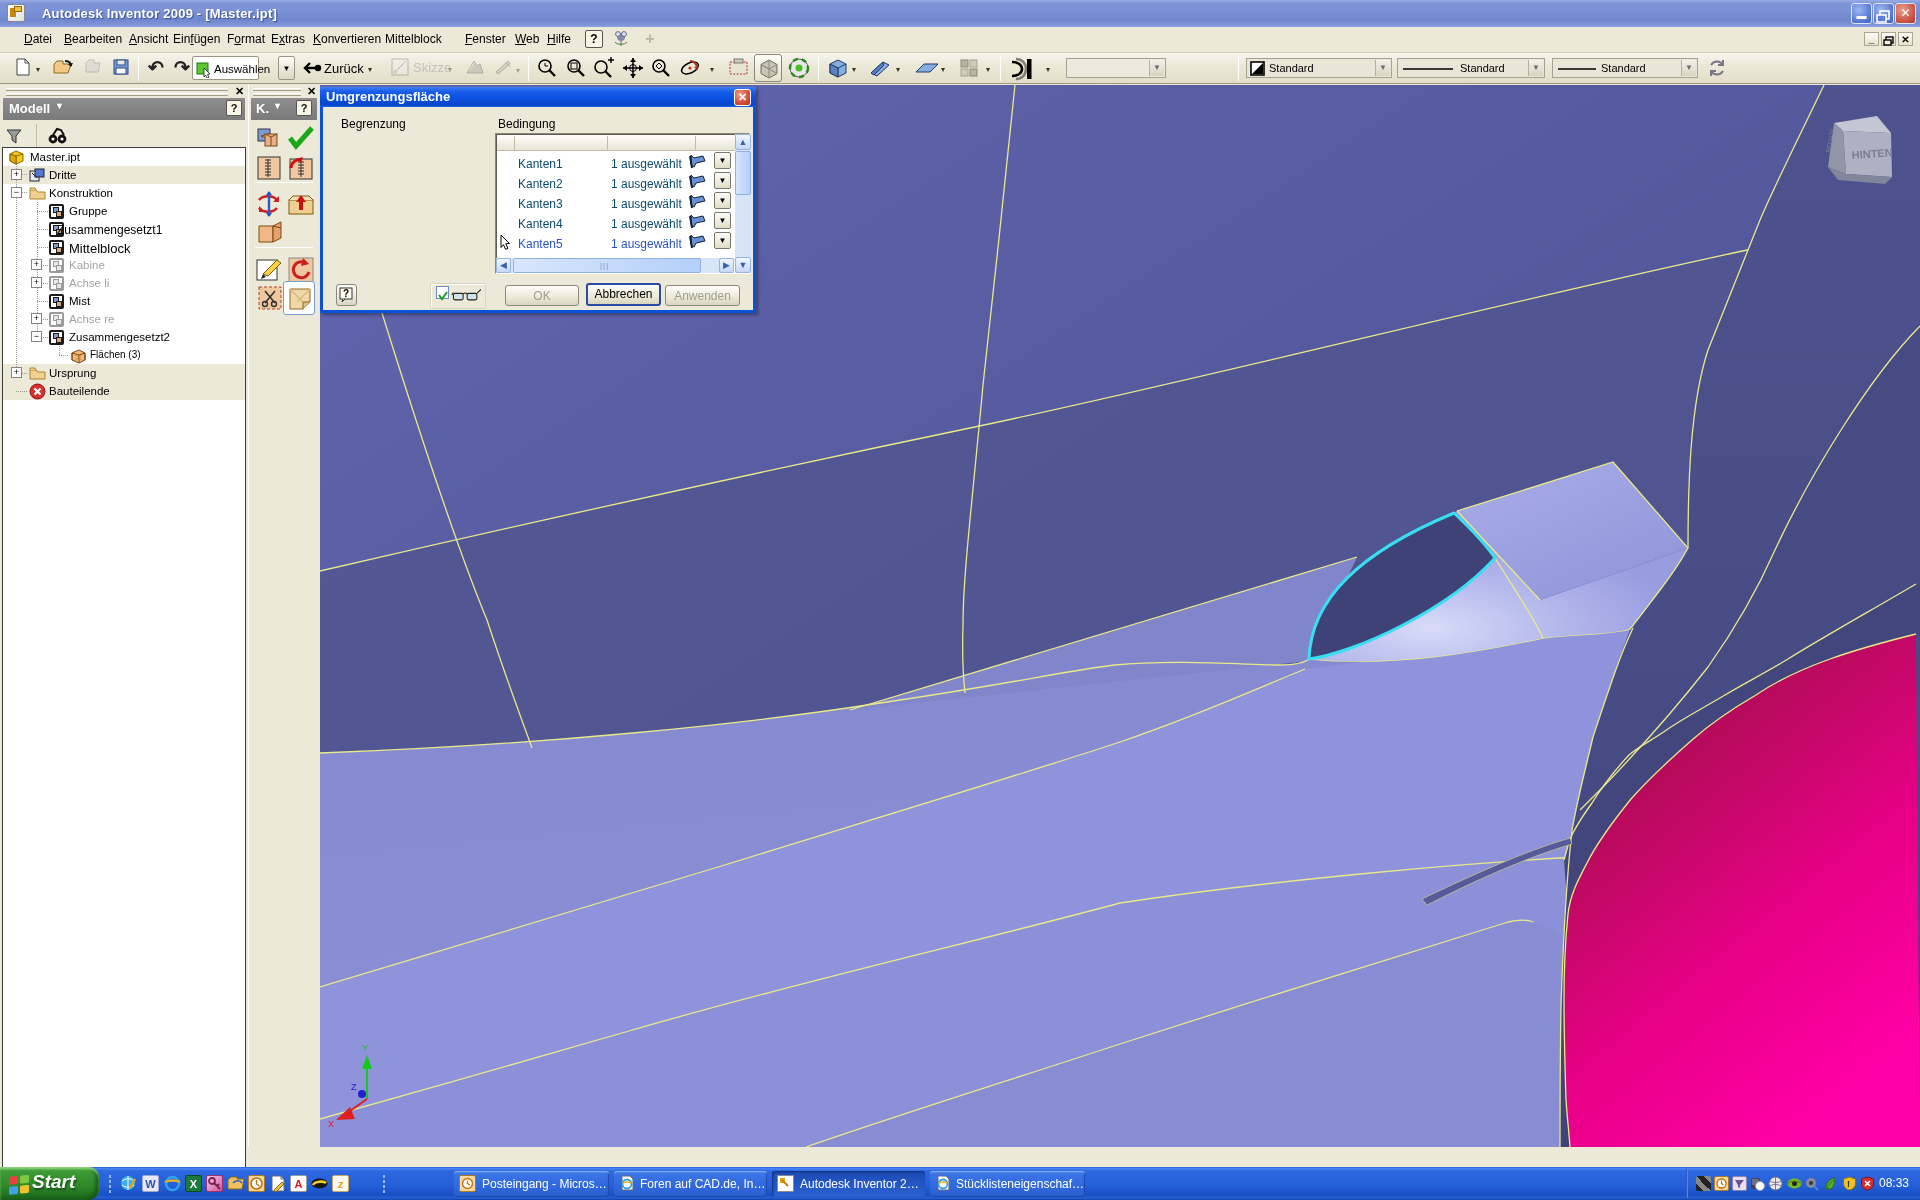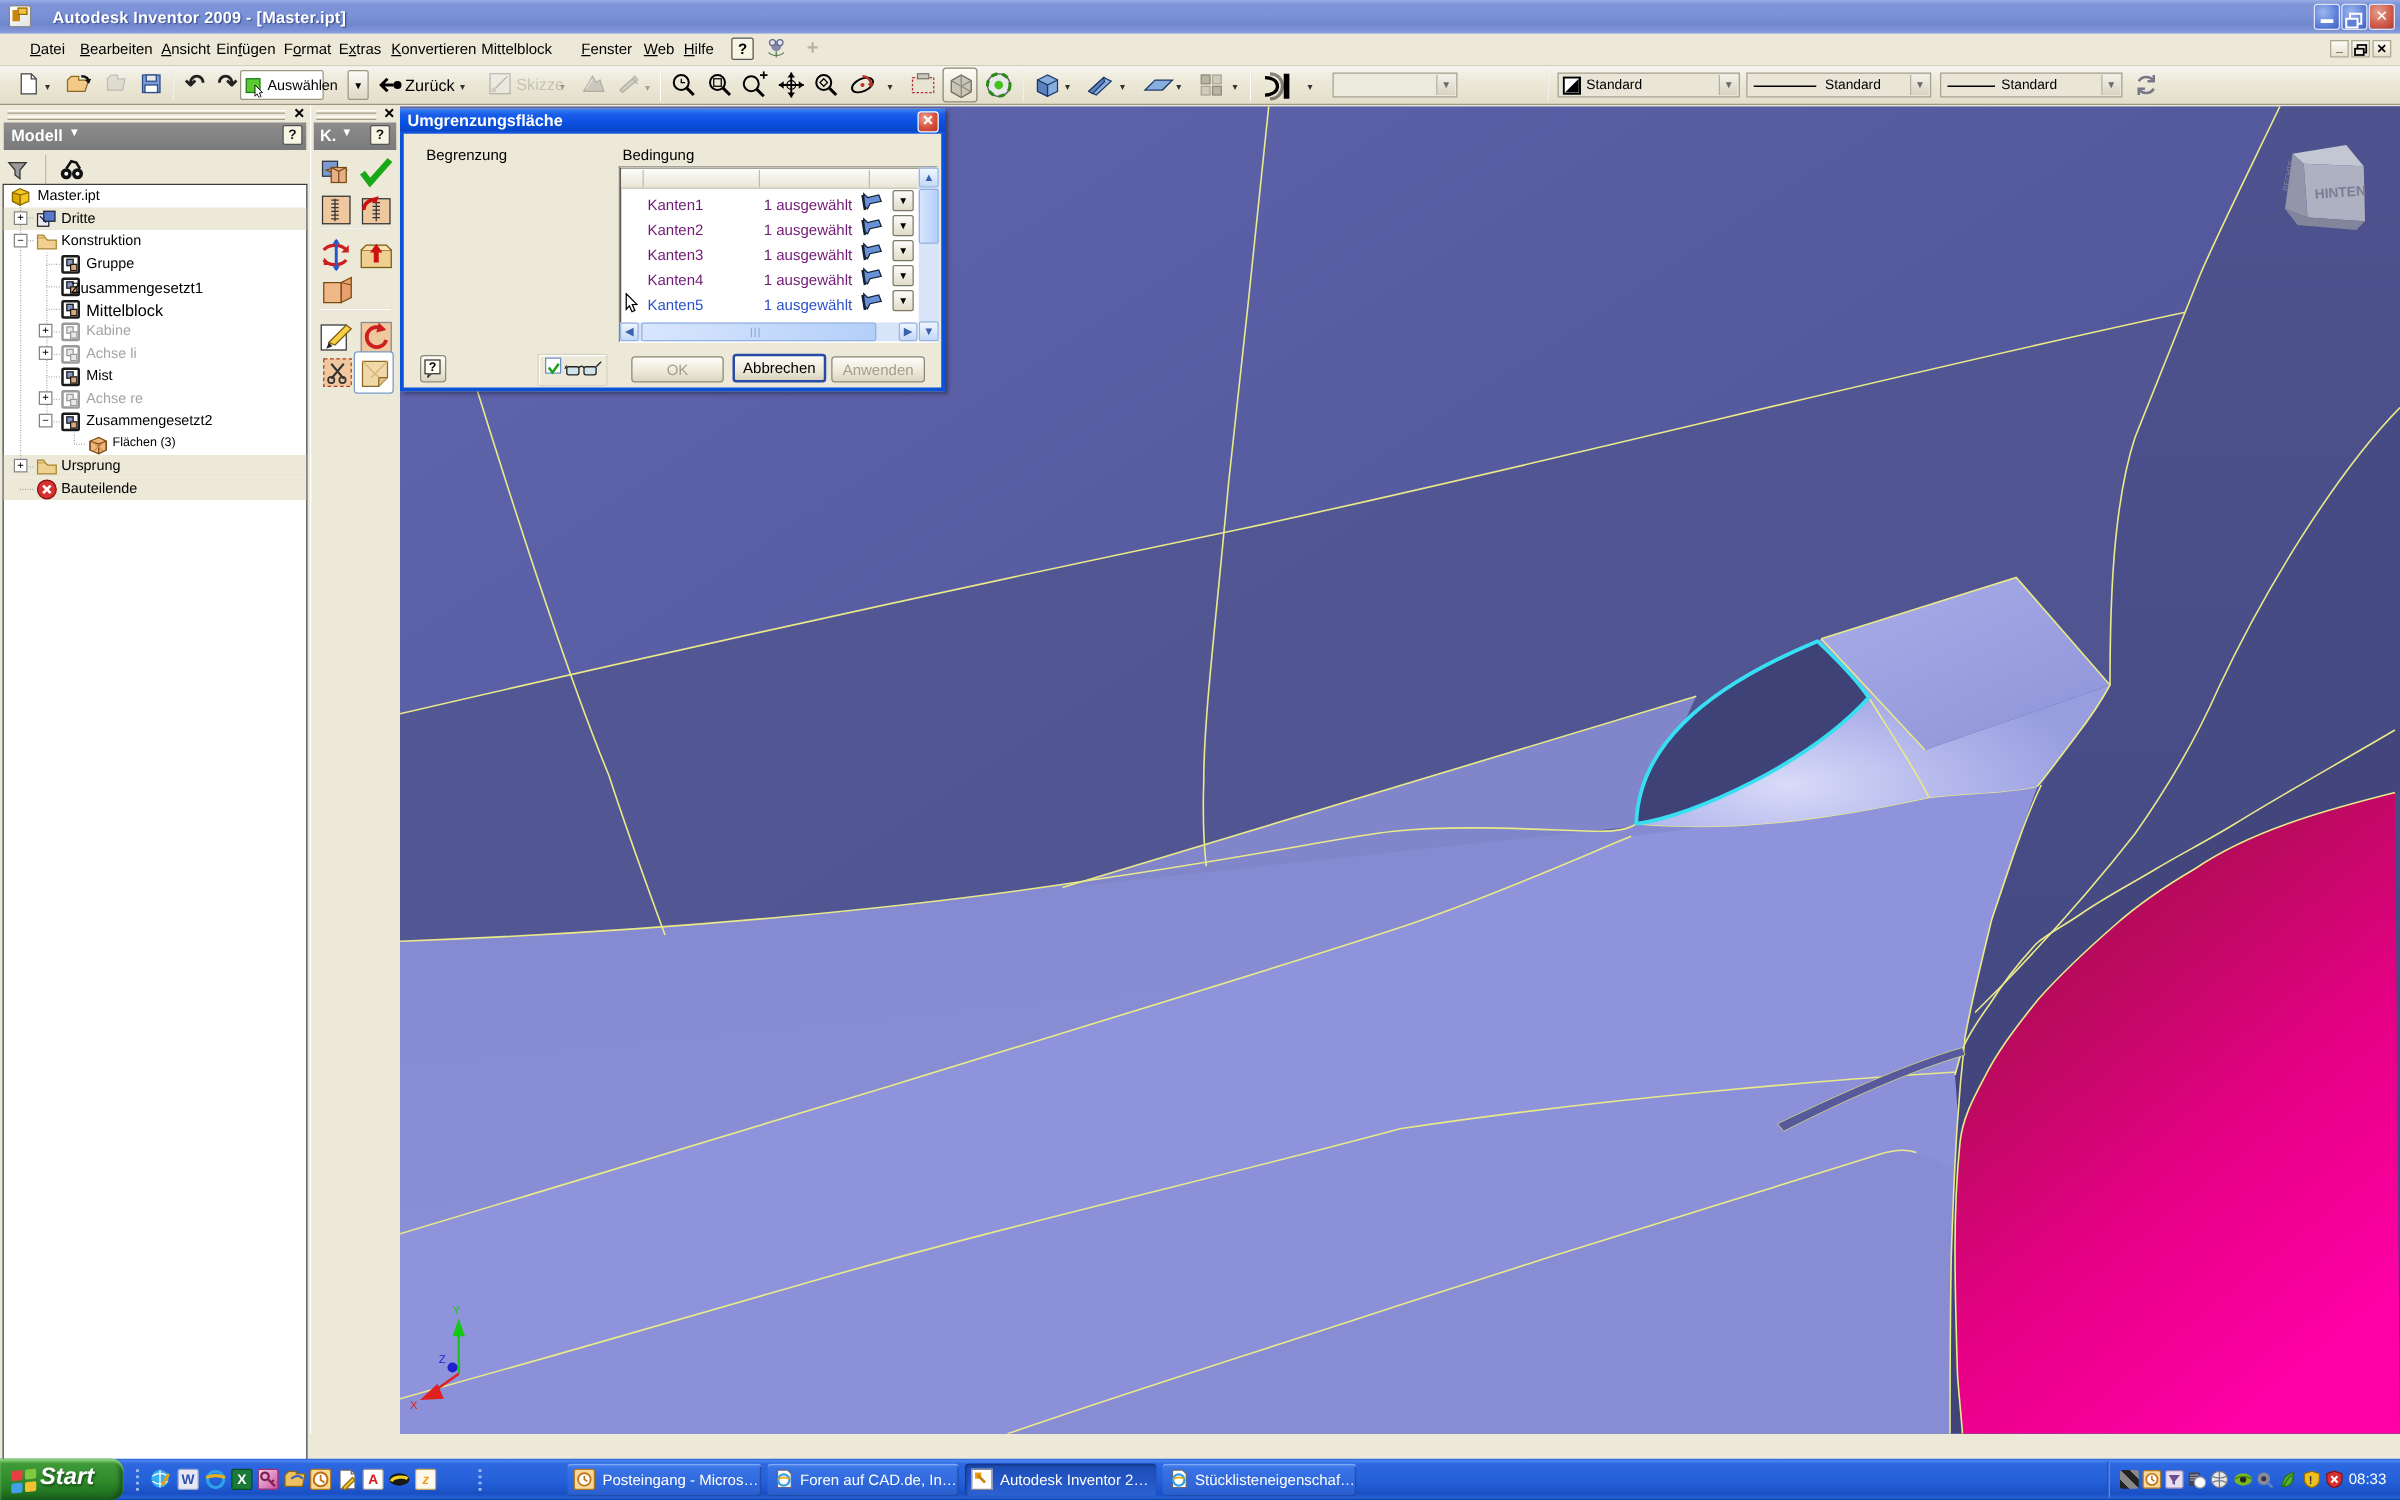--- a/index.html
+++ b/index.html
@@ -37,21 +37,21 @@
 .cicon.g{border-color:#9a9a9a}.cicon.g i,.cicon.g b{border-color:#9a9a9a;background:#e8e8e8}
 .tline{position:absolute;background-image:linear-gradient(#9a9a9a 50%,transparent 50%);background-size:1px 2px;width:1px}
 .tlineh{position:absolute;background-image:linear-gradient(90deg,#9a9a9a 50%,transparent 50%);background-size:2px 1px;height:1px}
 
 #dlg{left:320px;top:87px;width:436px;height:226px;background:#ECE9D8;border:3px solid #0a52d8;border-top:none;box-shadow:2px 2px 3px rgba(0,0,0,.35)}
 #dlgtitle{left:-3px;top:0;width:436px;height:20px;background:linear-gradient(180deg,#3d83f3 0%,#1a5eea 22%,#0a50e2 55%,#0747c8 88%,#1a5eea 100%);color:#fff;font-weight:bold;font-size:13px}
 .xbtn{width:17px;height:17px;border-radius:3px;border:1px solid #fff;background:radial-gradient(circle at 35% 30%,#f0a593,#d8513c 55%,#b03522);color:#fff;font-size:11px;font-weight:bold;text-align:center;line-height:15px}
 .sunken{background:#fff;border-top:1px solid #8a8878;border-left:1px solid #8a8878;border-right:1px solid #fff;border-bottom:1px solid #fff;box-shadow:inset 1px 1px 0 #5f5d52}
 .lhead{position:absolute;left:1px;top:1px;right:1px;height:16px;background:linear-gradient(180deg,#fdfdfb,#e8e5d6);border-bottom:1px solid #c0bcaa}
 .btn3d{background:linear-gradient(180deg,#fdfcf9,#ece9d8 60%,#d8d4c0);border:1px solid #8a8878;border-radius:3px;font-size:12px;text-align:center}
-.kt{font-size:12px;color:#701a75}
+.kt{font-size:12px;color:#0c4a6e}
 .kb{font-size:12px;color:#2b52c8}
 .ddb{position:absolute;width:17px;height:17px;background:linear-gradient(180deg,#fdfcf9,#e0dcc8);border:1px solid #7a7866;border-radius:2px;color:#000;font-size:8px;text-align:center;line-height:15px}
 
 .sbtn{position:absolute;width:16px;height:16px;background:linear-gradient(180deg,#f0f6ff,#c4d8f8);border:1px solid #9ab4e0;border-radius:2px;color:#3a62a8;font-size:9px;text-align:center;line-height:14px}
 .sthumb{background:linear-gradient(90deg,#d8e6fd,#b4cff9);border:1px solid #90b0e4;border-radius:2px}
 
 #status{left:0;top:1214px;width:1746px;height:20px;background:linear-gradient(180deg,#fbfaf7,#e4e1d2 70%,#d6d2bf);border-top:1px solid #fff;font-size:12px}
 
 #taskbar{left:0;top:1167px;width:1920px;height:33px;background:linear-gradient(180deg,#2b61d6 0%,#4a85f5 5%,#2e68e0 12%,#2460d8 55%,#1a4fc4 85%,#2560d4 94%,#1443aa 100%)}
 .tbtn{top:4px;height:26px;border-radius:3px;background:linear-gradient(180deg,#5a90f2 0%,#3a74e6 12%,#2f68dc 60%,#2a5ecc 100%);box-shadow:inset 0 1px 0 #7faaf5,inset -1px -1px 1px #1d49a8;color:#fff;font-size:12px}

